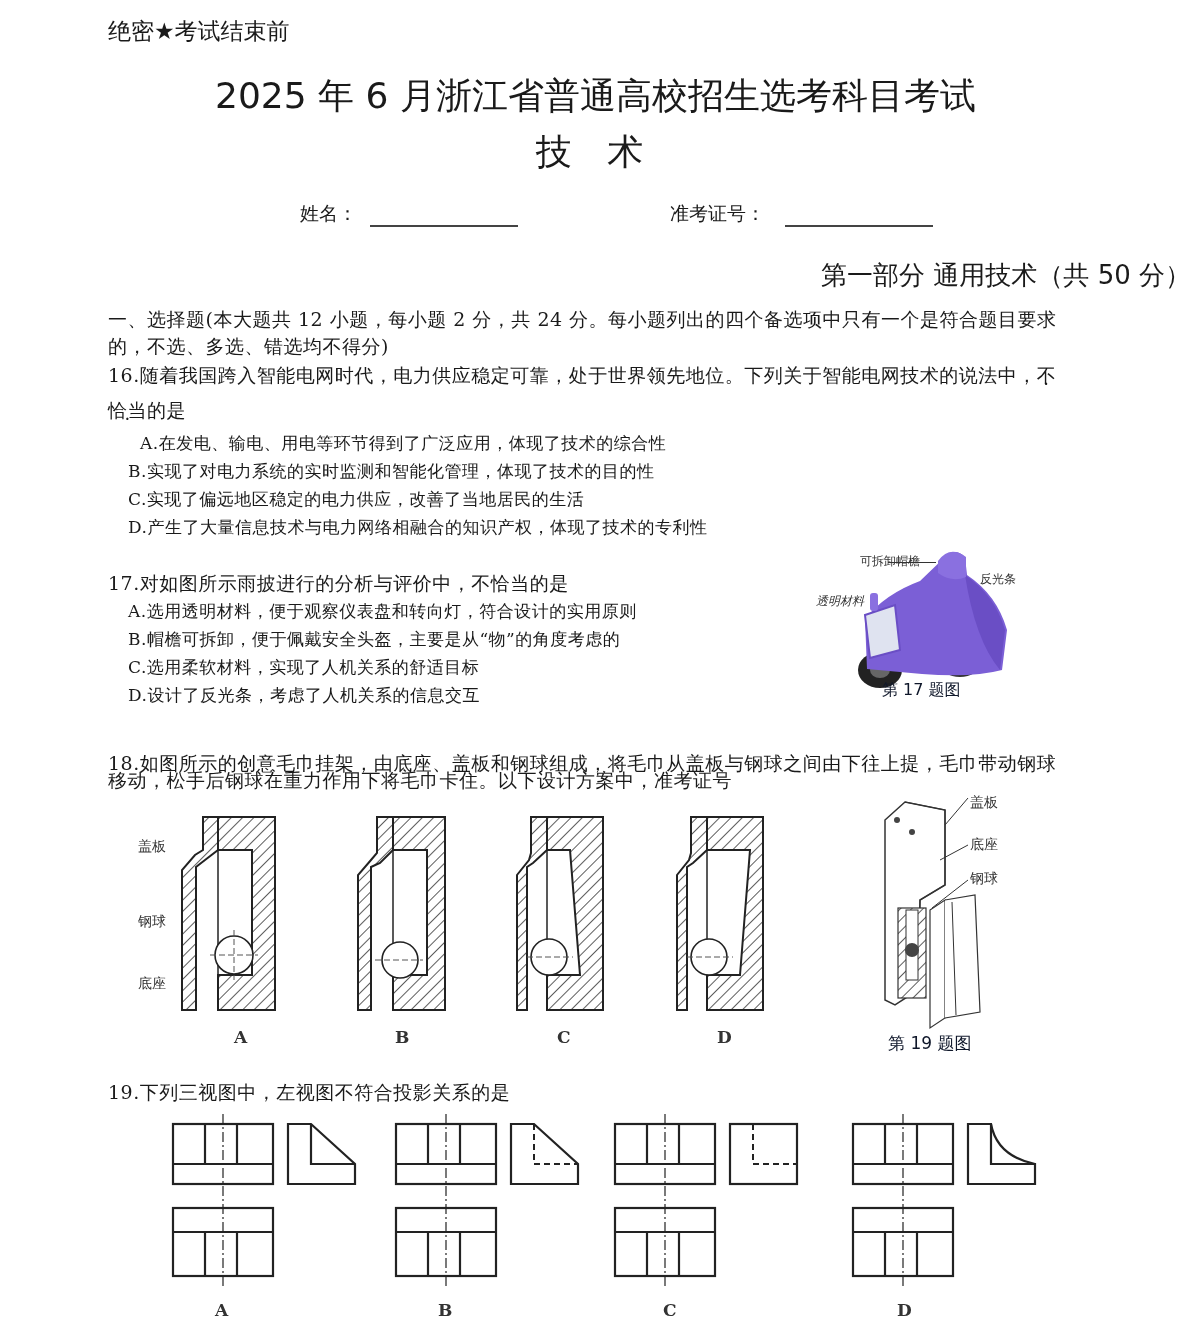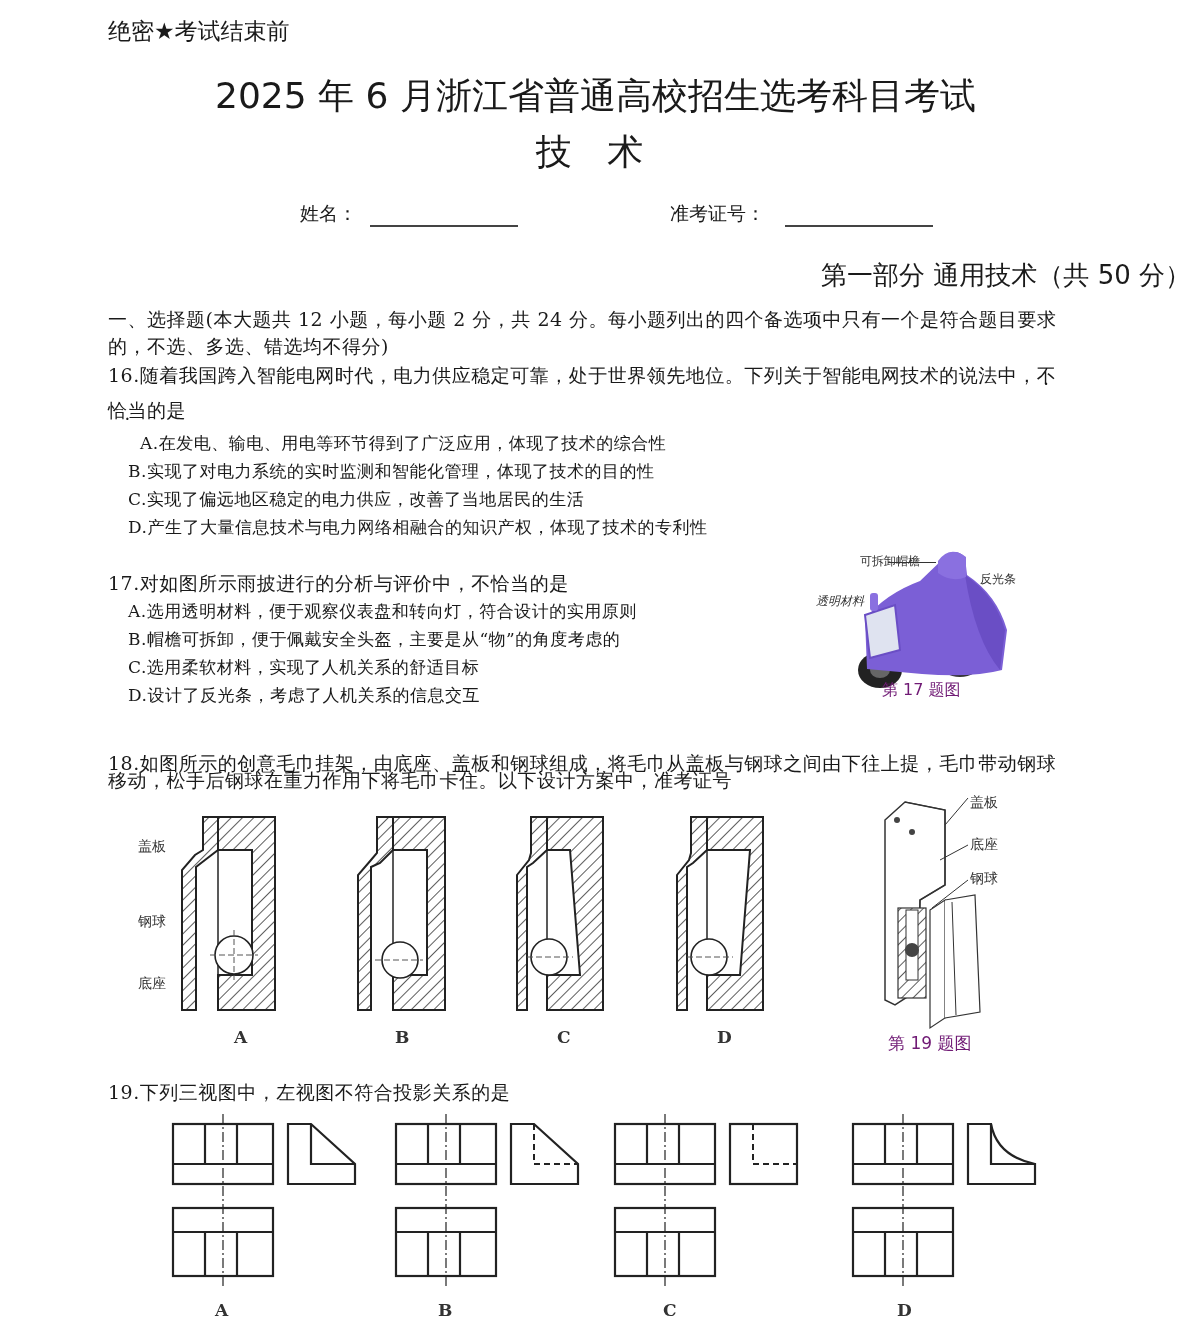--- a/index.html
+++ b/index.html
@@ -11,21 +11,21 @@
   .title { left: 0; width: 1191px; text-align: center; top: 72px; font-size: 36px; }
   .subject { left: 0; width: 1191px; text-align: center; top: 128px; font-size: 36px; letter-spacing: 12px; }
   .field-label { font-size: 19px; }
   .blank-line { border-bottom: 2px solid #444; height: 0; }
   .part-title { left: 0; width: 1191px; text-align: right; top: 258px; font-size: 26px; }
   .body-text { font-size: 19px; line-height: 28px; letter-spacing: 0.5px; }
   .opt { font-size: 17px; line-height: 28px; letter-spacing: 0.5px; }
   .dot-em { position: relative; }
   .dot-em::after { content: "·"; position: absolute; left: 50%; bottom: -12px; transform: translateX(-50%); font-size: 18px; }
   .fig-label { font-family: "DejaVu Serif", serif; font-size: 17px; font-weight: bold; color: #333; }
-  .fig-caption { font-size: 16px; color: #701a75; }
+  .fig-caption { font-size: 16px; color: #0f172a; }
   .small-label { font-size: 12px; color: #333; }
   svg { position: absolute; }
 </style>
 </head>
 <body>
 
 <div class="abs secret sans">绝密★考试结束前</div>
 <div class="abs title sans">2025 年 6 月浙江省普通高校招生选考科目考试</div>
 <div class="abs subject sans">技 术</div>
 

